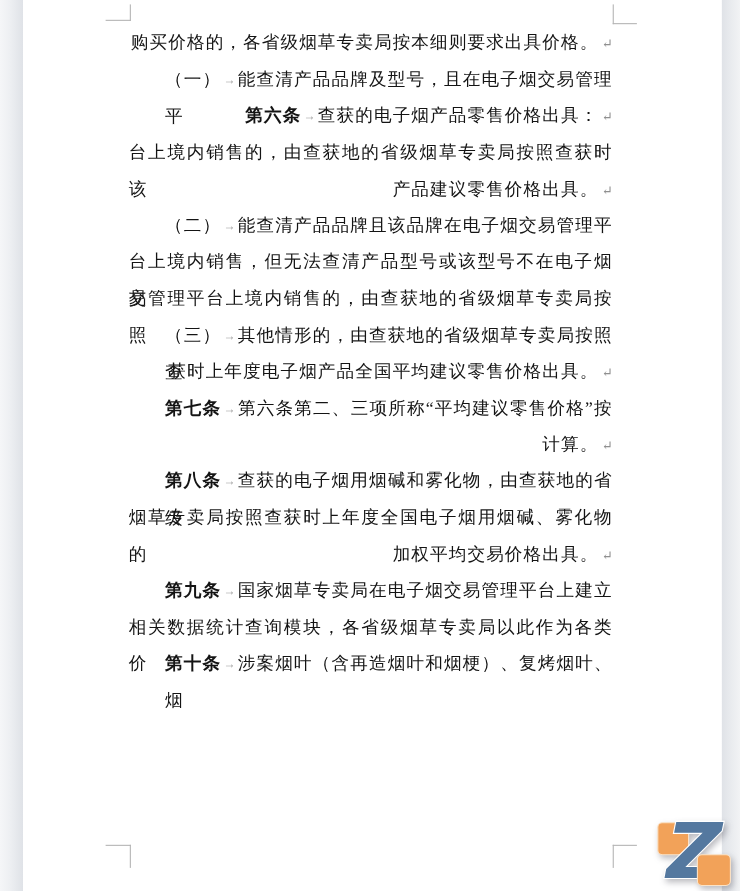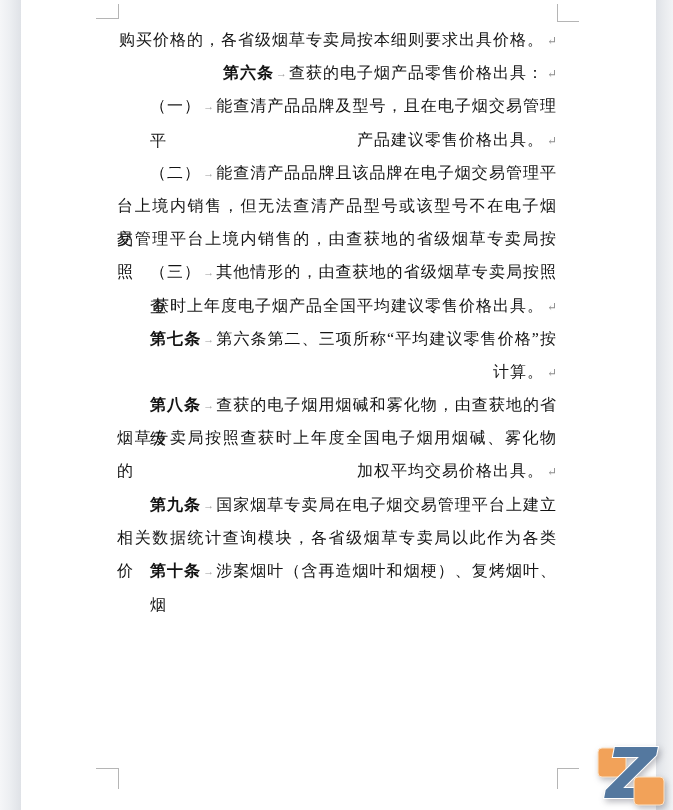--- a/index.html
+++ b/index.html
@@ -42,22 +42,23 @@
 
 <div class="page"></div>
 
 <div class="cm tl"></div>
 <div class="cm tr"></div>
 <div class="cm bl"></div>
 <div class="cm br"></div>
 
 <div class="textarea">
     <div class="line"><span>购买价格的，各省级烟草专卖局按本细则要求出具价格。</span><span class="para">↵</span></div>
+    <div class="line just ind"><span class="pfx">（一）</span><span class="tabmark">→</span><span>能查清产品品牌及型号，且在电子烟交易管理平</span></div>
     <div class="line ind"><span class="pfx b">第六条</span><span class="tabmark">→</span><span>查获的电子烟产品零售价格出具：</span><span class="para">↵</span></div>
-    <div class="line just ind"><span class="pfx">（一）</span><span class="tabmark">→</span><span>能查清产品品牌及型号，且在电子烟交易管理平</span></div>
+    <div class="line just"><span>台上境内销售的，由查获地的省级烟草专卖局按照查获时该</span></div>
     <div class="line"><span>产品建议零售价格出具。</span><span class="para">↵</span></div>
     <div class="line just ind"><span class="pfx">（二）</span><span class="tabmark">→</span><span>能查清产品品牌且该品牌在电子烟交易管理平</span></div>
     <div class="line just"><span>台上境内销售，但无法查清产品型号或该型号不在电子烟交</span></div>
     <div class="line just"><span>易管理平台上境内销售的，由查获地的省级烟草专卖局按照</span></div>
     <div class="line just ind"><span class="pfx">（三）</span><span class="tabmark">→</span><span>其他情形的，由查获地的省级烟草专卖局按照查</span></div>
     <div class="line"><span>获时上年度电子烟产品全国平均建议零售价格出具。</span><span class="para">↵</span></div>
     <div class="line just ind"><span class="pfx b">第七条</span><span class="tabmark">→</span><span>第六条第二、三项所称“平均建议零售价格”按</span></div>
     <div class="line"><span>计算。</span><span class="para">↵</span></div>
     <div class="line just ind"><span class="pfx b">第八条</span><span class="tabmark">→</span><span>查获的电子烟用烟碱和雾化物，由查获地的省级</span></div>
     <div class="line just"><span>烟草专卖局按照查获时上年度全国电子烟用烟碱、雾化物的</span></div>

